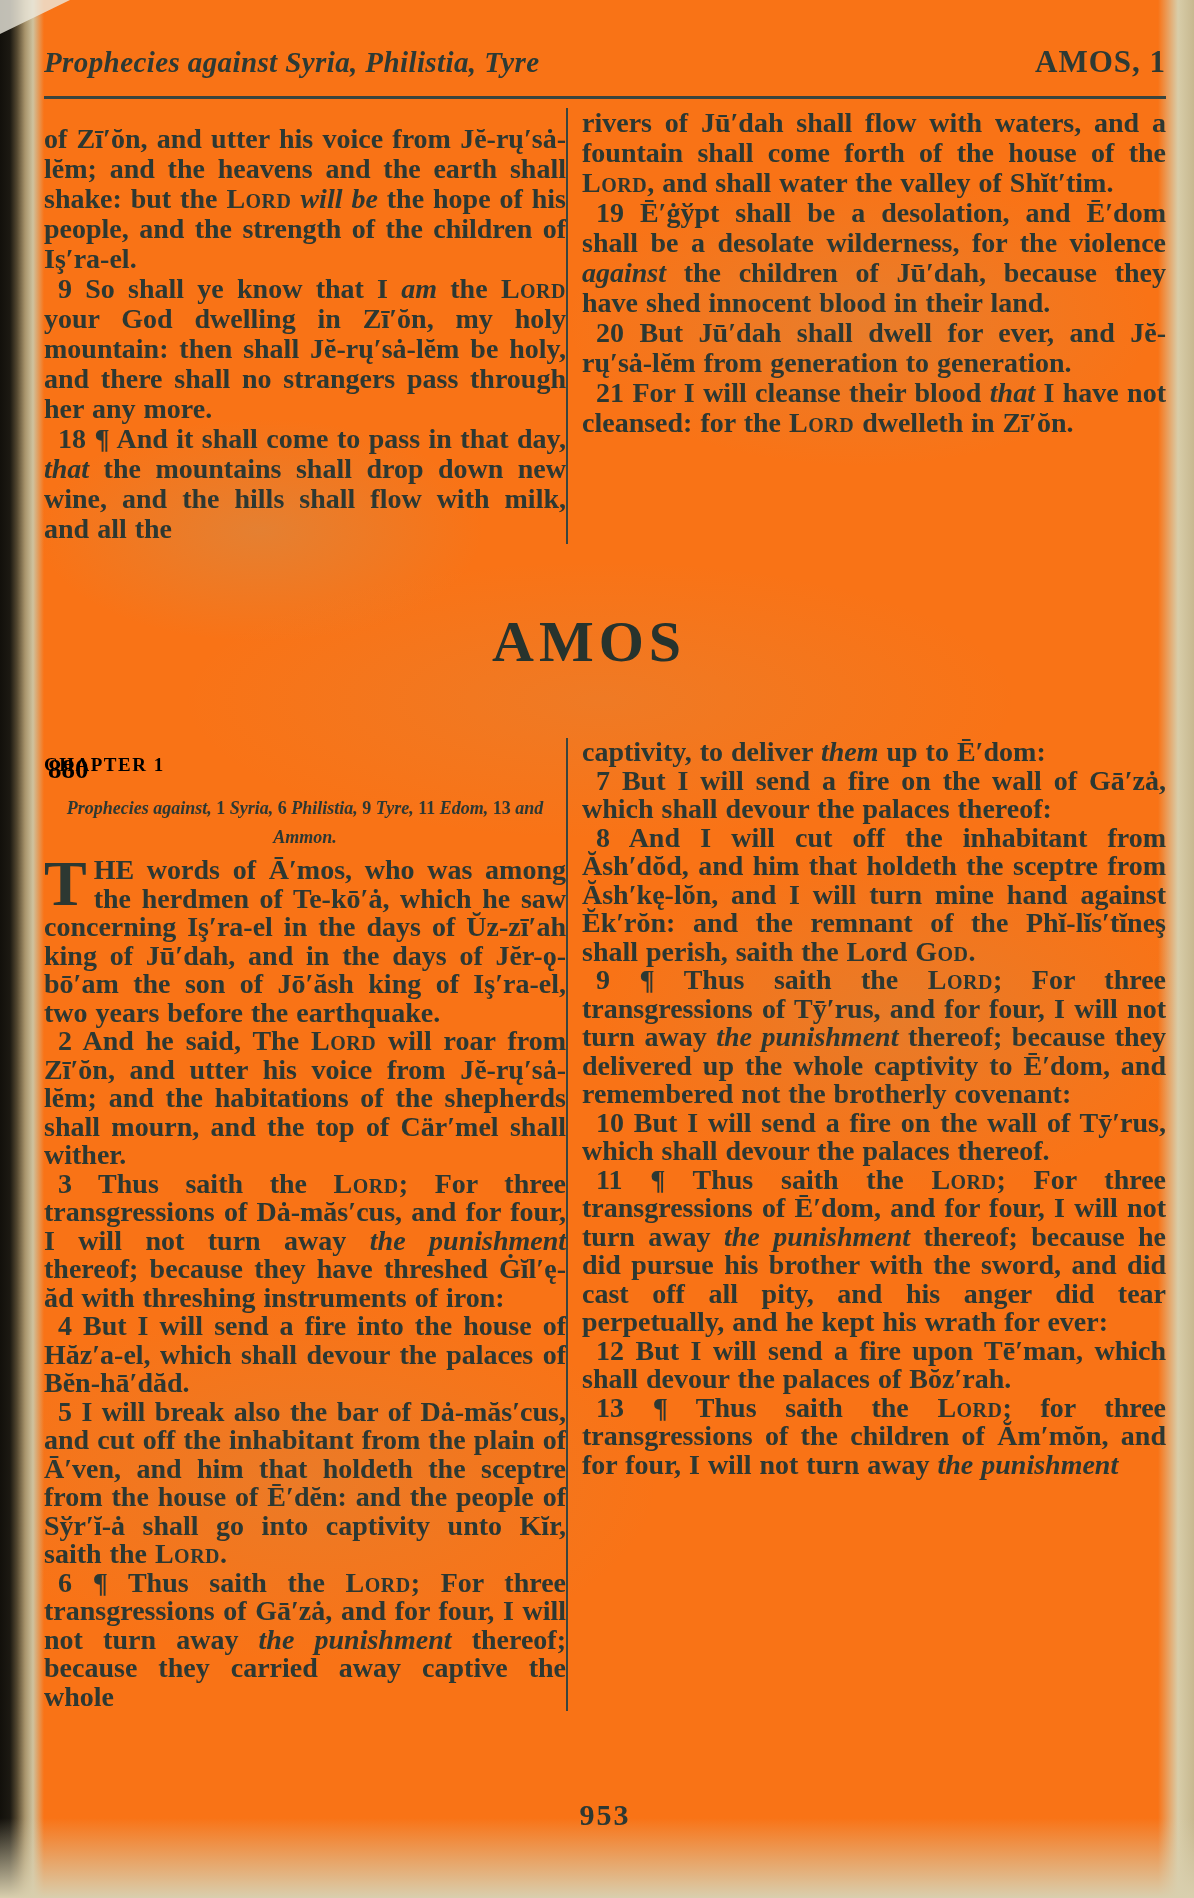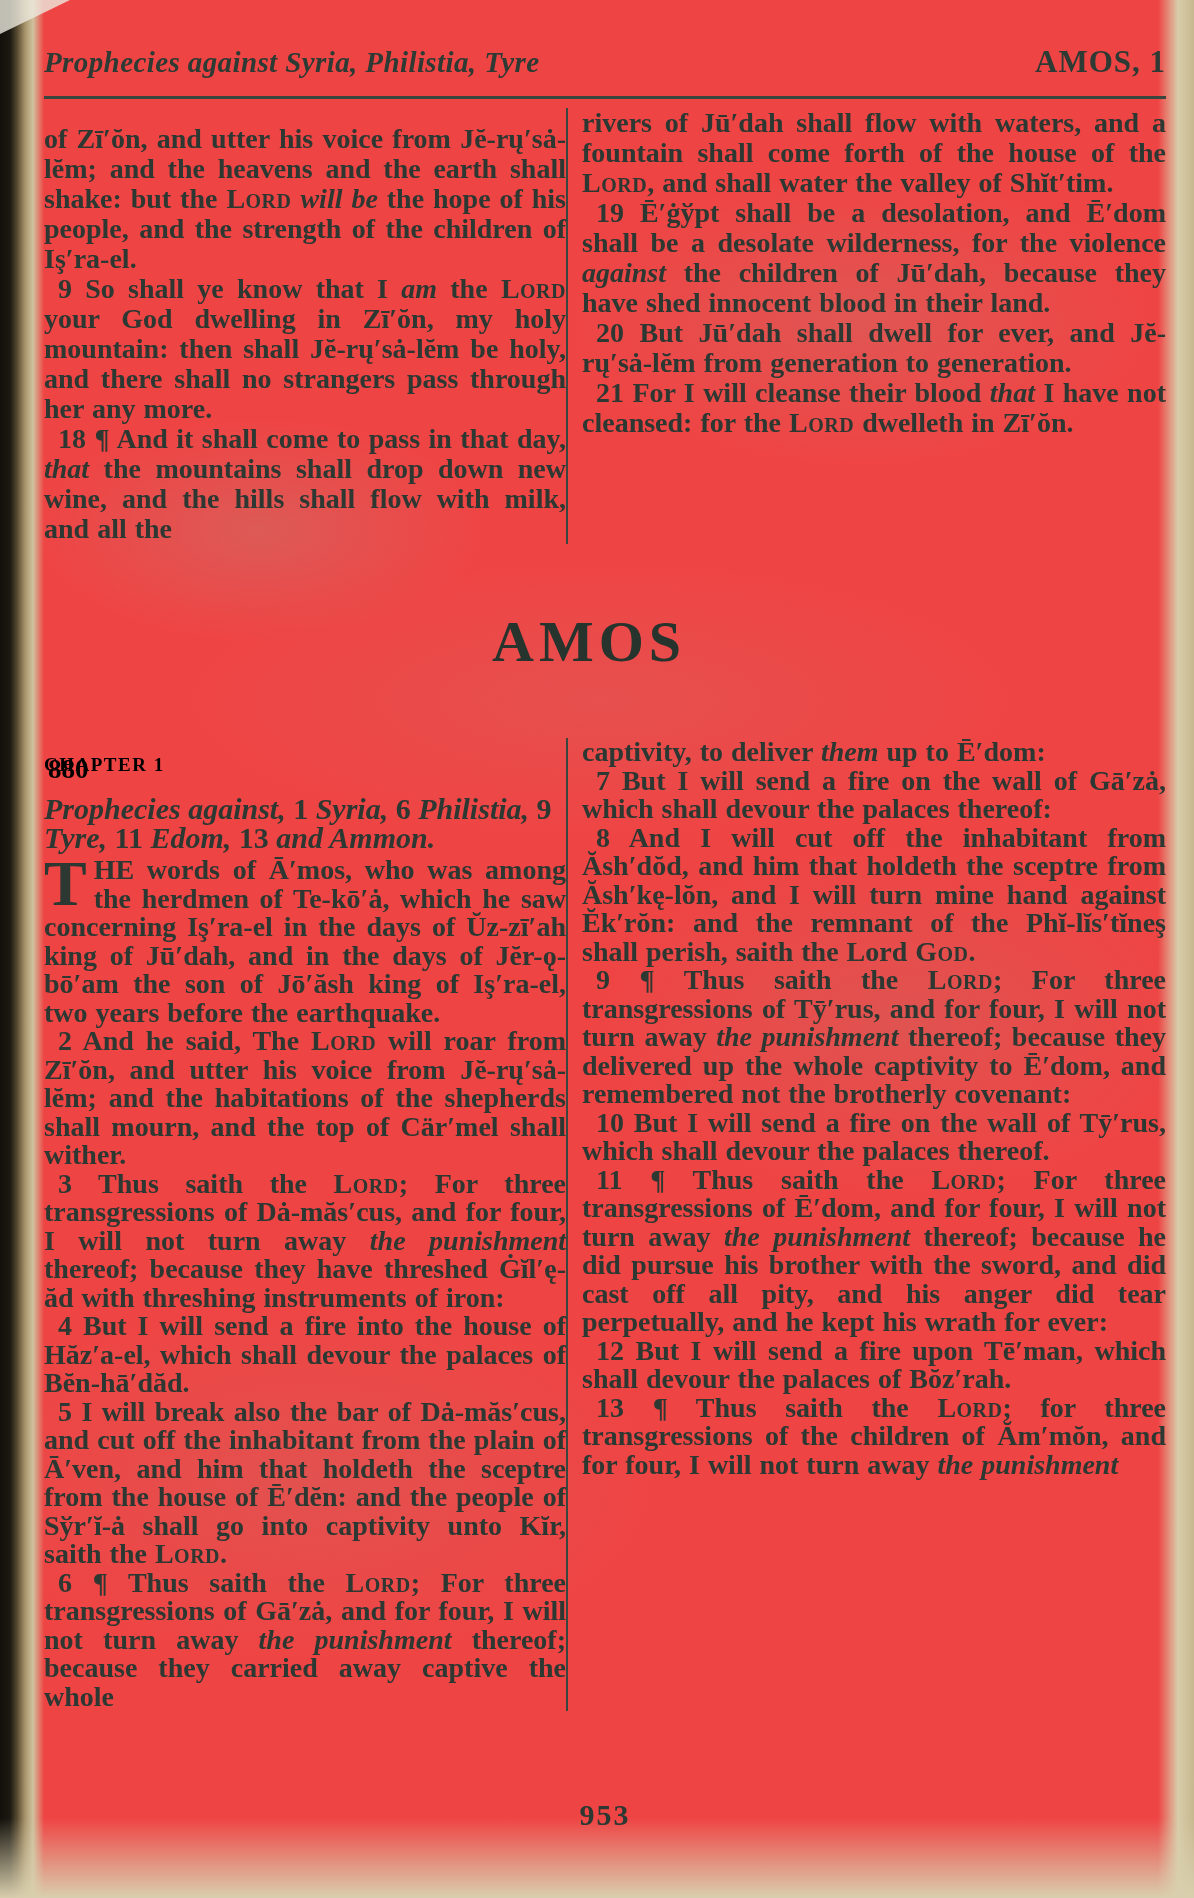--- a/index.html
+++ b/index.html
@@ -1,21 +1,21 @@
 <!DOCTYPE html>
 <html><head>
 <meta charset="utf-8">
 <style>
   html,body{margin:0;padding:0;}
   body{
     width:1194px;height:1898px;position:relative;overflow:hidden;
     font-family:"Liberation Serif", serif;
     background:#e7e2cc;
   }
-  .page{position:absolute;inset:0;background:#ef4444;}
+  .page{position:absolute;inset:0;background:#f97316;}
   .bleed{position:absolute;inset:0;pointer-events:none;background:
     radial-gradient(ellipse 320px 160px at 260px 530px, rgba(145,180,160,.20), transparent 70%),
     radial-gradient(ellipse 420px 210px at 860px 320px, rgba(145,180,160,.16), transparent 70%),
     radial-gradient(ellipse 500px 260px at 310px 1480px, rgba(140,175,155,.13), transparent 70%),
     radial-gradient(ellipse 430px 250px at 900px 1020px, rgba(135,170,150,.15), transparent 70%),
     radial-gradient(ellipse 600px 200px at 600px 700px, rgba(150,185,165,.10), transparent 70%);}
   .binding{position:absolute;left:0;top:0;width:44px;height:100%;
     background:linear-gradient(90deg,#12100b 0px,#1c1912 10px,#564931 17px,#a7936b 25px,#cfc29e 33px,rgba(231,227,207,0) 44px);}
   .edge-right{position:absolute;right:0;top:0;width:36px;height:100%;
     background:linear-gradient(270deg,#c7b88f 0px,#d8cda9 16px,rgba(231,227,207,0) 36px);}
@@ -46,21 +46,21 @@
   .drop{float:left;font-size:64px;line-height:50px;font-weight:bold;
     padding:3px 7px 0 0;}
 
   .amos-title{position:absolute;top:608px;left:44px;width:1090px;text-align:center;
     font-weight:bold;font-size:58px;letter-spacing:5px;color:#27332d;}
 
   .chapter-row{position:relative;height:38px;margin-bottom:2px;}
   .margin-number{position:absolute;left:4px;top:0;font-weight:bold;font-size:27px;}
   .chapter-heading{position:absolute;left:0;width:100%;text-align:left;
     font-weight:bold;font-size:19px;letter-spacing:1.5px;}
-  .summary{margin:0 0 4px 0;font-weight:bold;font-size:30px;
+  .summary{margin:0 0 4px 0;text-align:center;font-weight:bold;font-size:18px;
     line-height:29px;color:#2d3832;}
 
   .page-number{position:absolute;top:1798px;left:44px;width:1122px;text-align:center;
     font-weight:bold;font-size:30px;letter-spacing:2px;color:#2d3832;}
 </style>
 </head>
 <body>
 
 <div class="page">
   <div class="bleed"></div>

